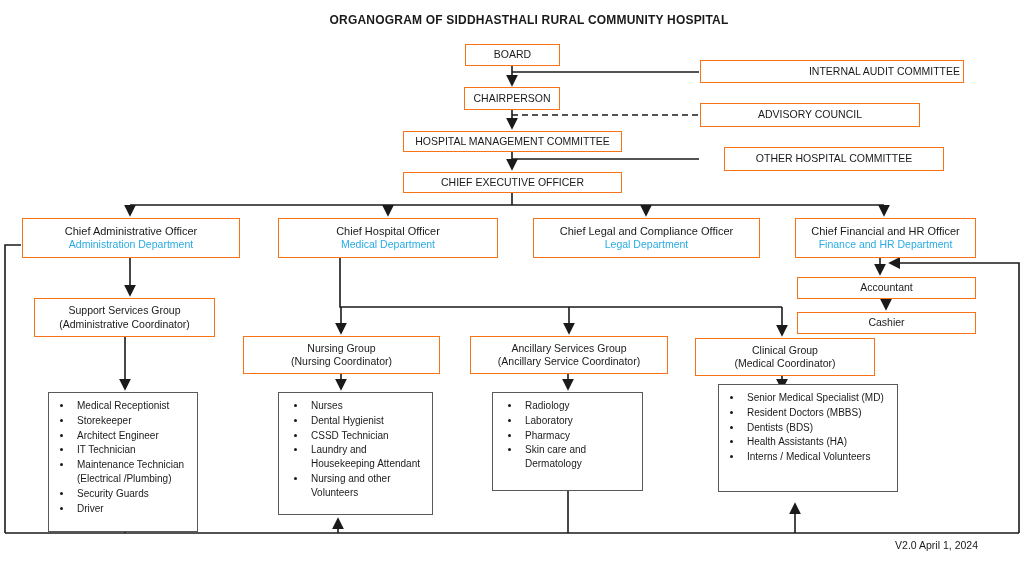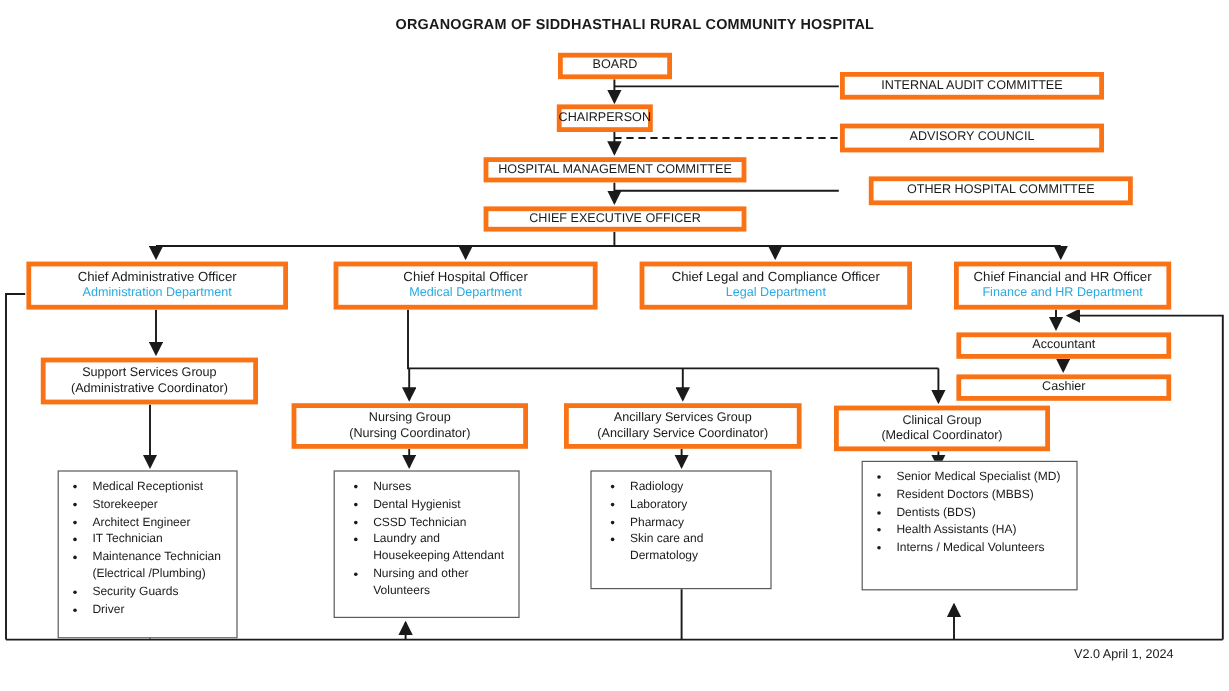--- a/index.html
+++ b/index.html
@@ -6,21 +6,21 @@
   #canvas{
     position:relative;width:1024px;height:576px;background:#ffffff;
     font-family:"Liberation Sans",sans-serif;color:#1a1a1a;overflow:hidden;
   }
   #page-title{
     position:absolute;top:13px;left:17px;width:1024px;text-align:center;
     font-size:12px;font-weight:bold;letter-spacing:.2px;
   }
   svg.lines{position:absolute;top:0;left:0;}
   .node{
-    position:absolute;border:4px solid #f97316;background:#fff;
+    position:absolute;border:1px solid #f97316;background:#fff;
     display:flex;flex-direction:column;align-items:center;justify-content:center;
     text-align:center;font-size:10.5px;line-height:1.25;box-sizing:border-box;
     padding:1px 3px;
   }
   .node .dept{color:#29ABE2;font-size:10.5px;}
   .node .t1{font-size:11px;text-align:center;}
   .listbox{
     position:absolute;border:1px solid #595959;background:#fff;
     box-sizing:border-box;font-size:10px;line-height:1.38;padding:6px 4px 4px 0;
   }
@@ -86,24 +86,24 @@
       <path d="M125 533 V519" marker-end="url(#arr)"></path>
       <path d="M338 533 V519" marker-end="url(#arr)"></path>
       <path d="M568 533 V476" marker-end="url(#arr)"></path>
       <path d="M795 533 V504" marker-end="url(#arr)"></path>
     </g>
   </svg>
 
   <div class="node" style="left:465px;top:44px;width:95px;height:22px;">
     <span>BOARD</span>
   </div>
-  <div class="node" style="left:700px;top:60px;width:220px;height:23px;">
+  <div class="node" style="left:700px;top:60px;width:264px;height:23px;align-items:flex-end;">
     <span>INTERNAL AUDIT COMMITTEE</span>
   </div>
-  <div class="node" style="left:464px;top:87px;width:80px;height:23px;">
+  <div class="node" style="left:464px;top:87px;width:96px;height:23px;">
     <span>CHAIRPERSON</span>
   </div>
   <div class="node" style="left:700px;top:103px;width:220px;height:24px;">
     <span>ADVISORY COUNCIL</span>
   </div>
   <div class="node" style="left:403px;top:131px;width:219px;height:21px;">
     <span>HOSPITAL MANAGEMENT COMMITTEE</span>
   </div>
   <div class="node" style="left:700px;top:147px;width:220px;height:24px;margin-left:24px;">
     <span>OTHER HOSPITAL COMMITTEE</span>

